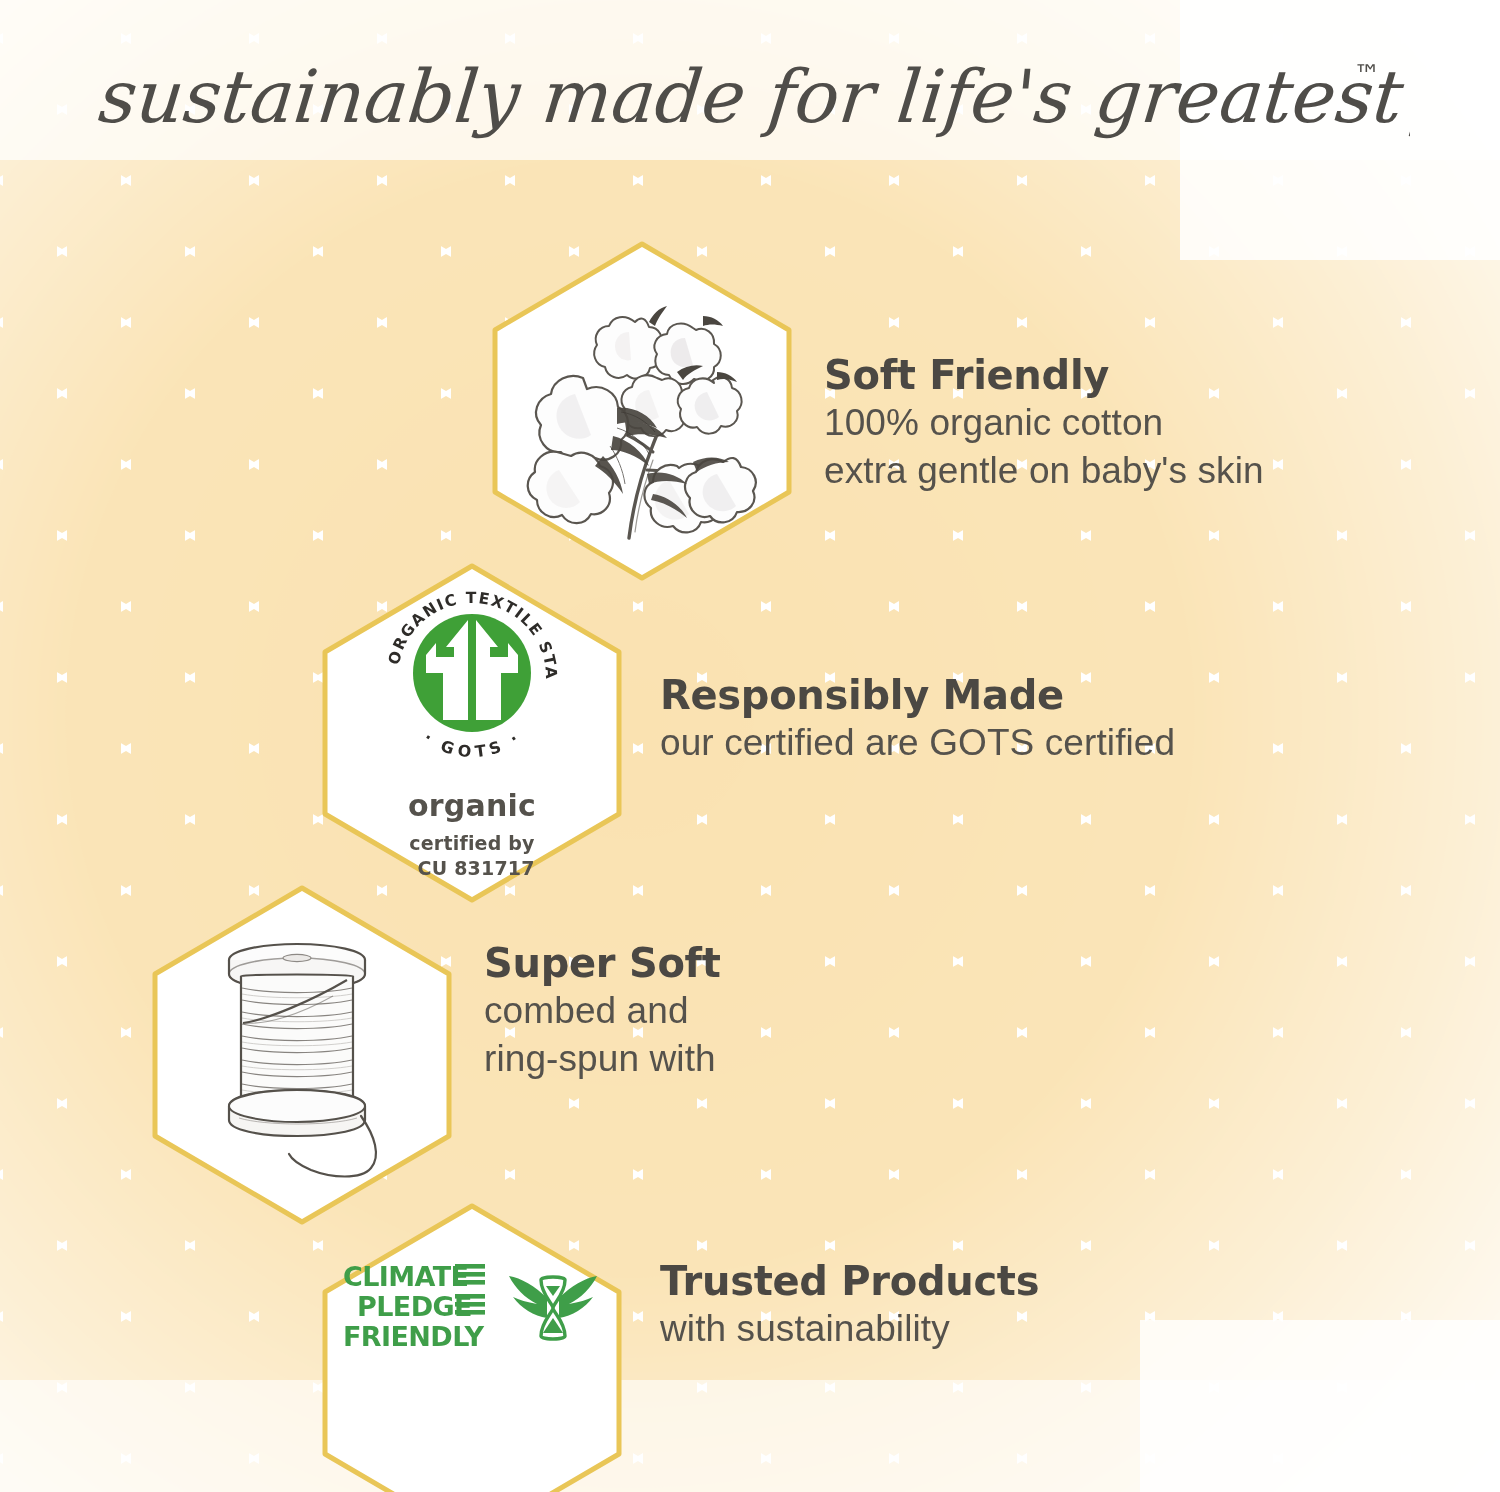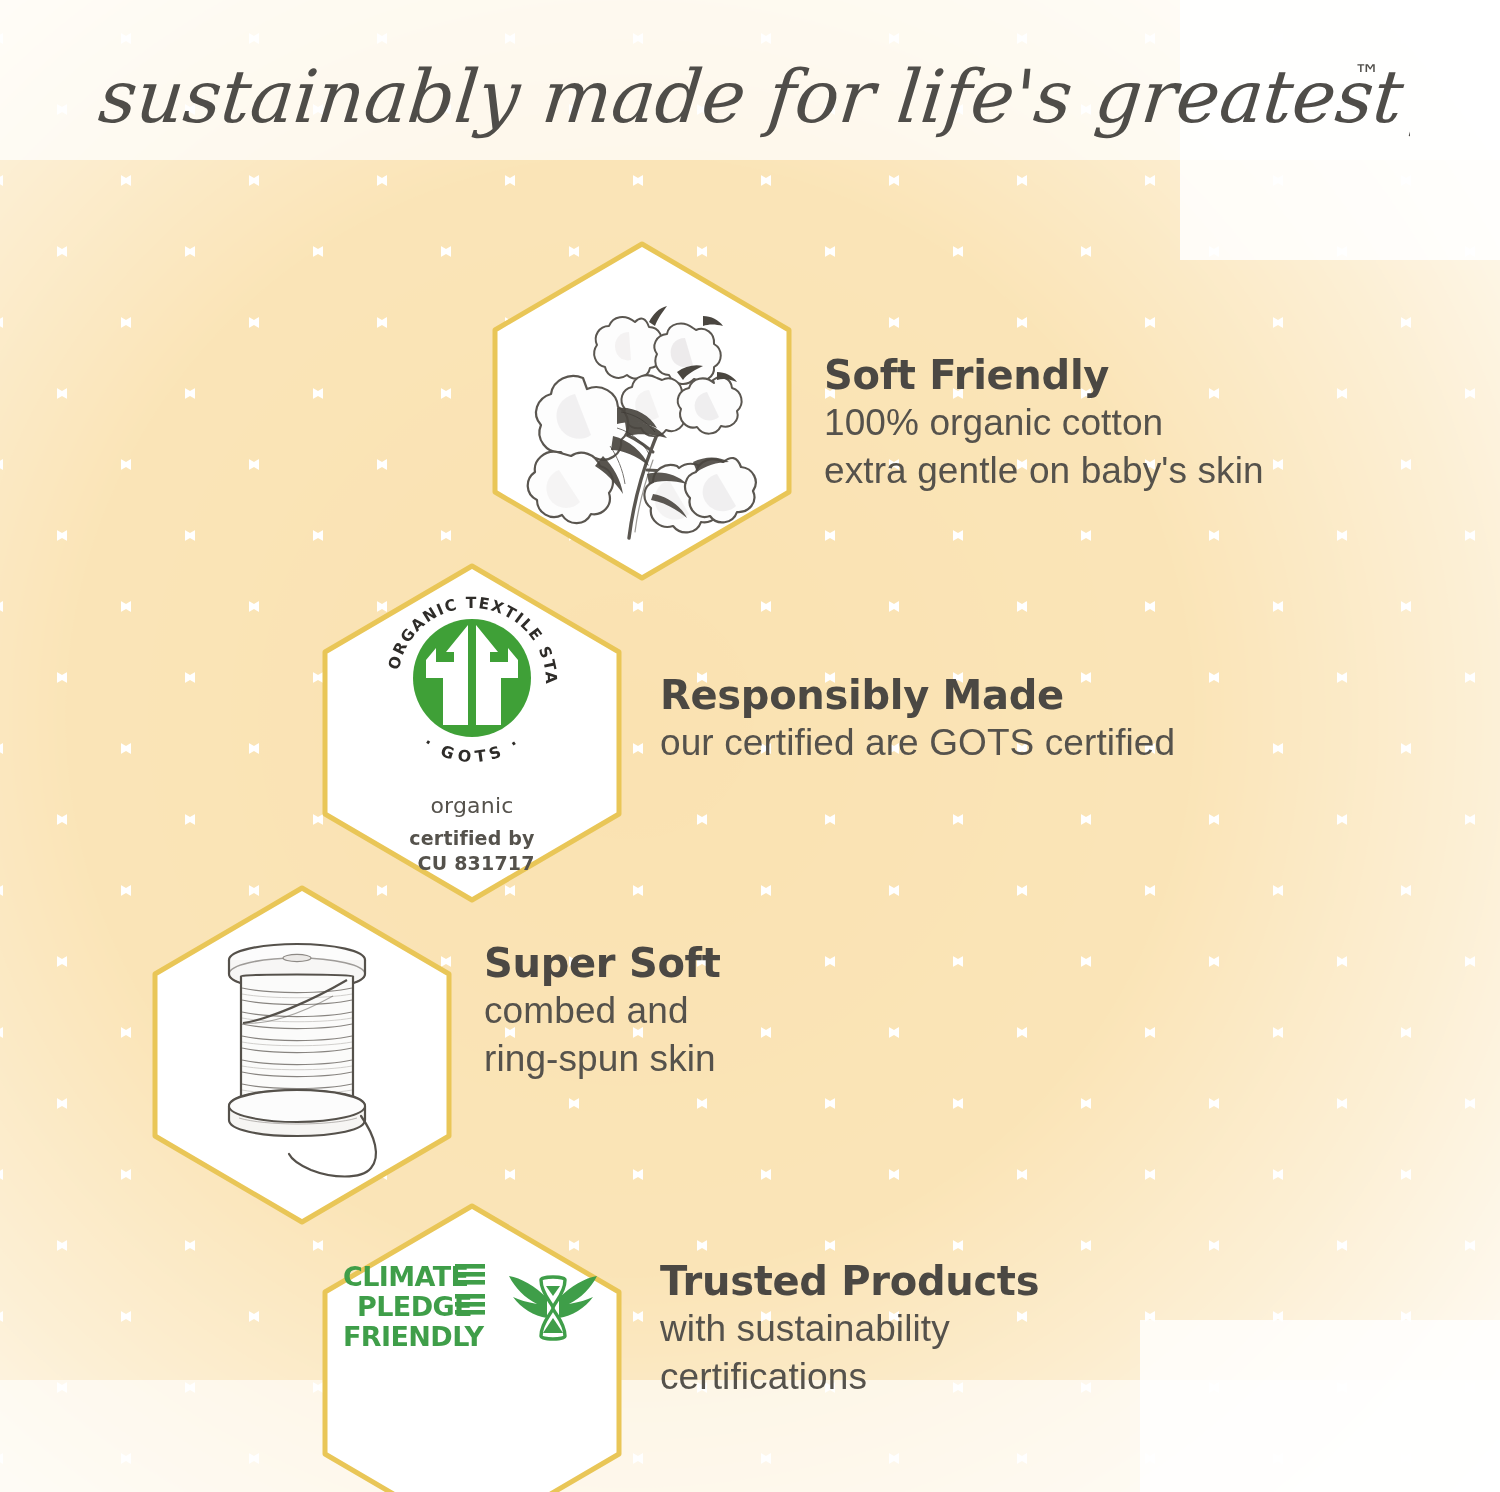--- a/index.html
+++ b/index.html
@@ -80,22 +80,22 @@
 
   
   .gots-wrap {
     display: flex;
     flex-direction: column;
     align-items: center;
     transform: translateY(-6px);
   }
   .gots-organic {
     font-family: "DejaVu Sans", sans-serif;
-    font-weight: normal;
-    font-size: 22px;
+    font-weight: bold;
+    font-size: 30px;
     color: #55524c;
     margin-top: 7px;
     letter-spacing: 0.2px;
   }
   .gots-cert {
     font-family: "DejaVu Sans", sans-serif;
     font-weight: bold;
     font-size: 19px;
     color: #55524c;
     line-height: 1.32;
@@ -390,22 +390,21 @@
   </div>
 
   <div class="feature-text" style="left:660px; top:672px;">
     <div class="feature-title">Responsibly Made</div>
     <div class="feature-line">our certified are GOTS certified</div>
   </div>
 
   <div class="feature-text" style="left:484px; top:940px;">
     <div class="feature-title">Super Soft</div>
     <div class="feature-line">combed and</div>
-    <div class="feature-line">ring-spun skin</div>
+    <div class="feature-line">ring-spun with</div>
   </div>
 
   <div class="feature-text" style="left:660px; top:1258px;">
     <div class="feature-title">Trusted Products</div>
     <div class="feature-line">with sustainability</div>
-    <div class="feature-line">certifications</div>
   </div>
 
 </div>
 
 </body></html>

